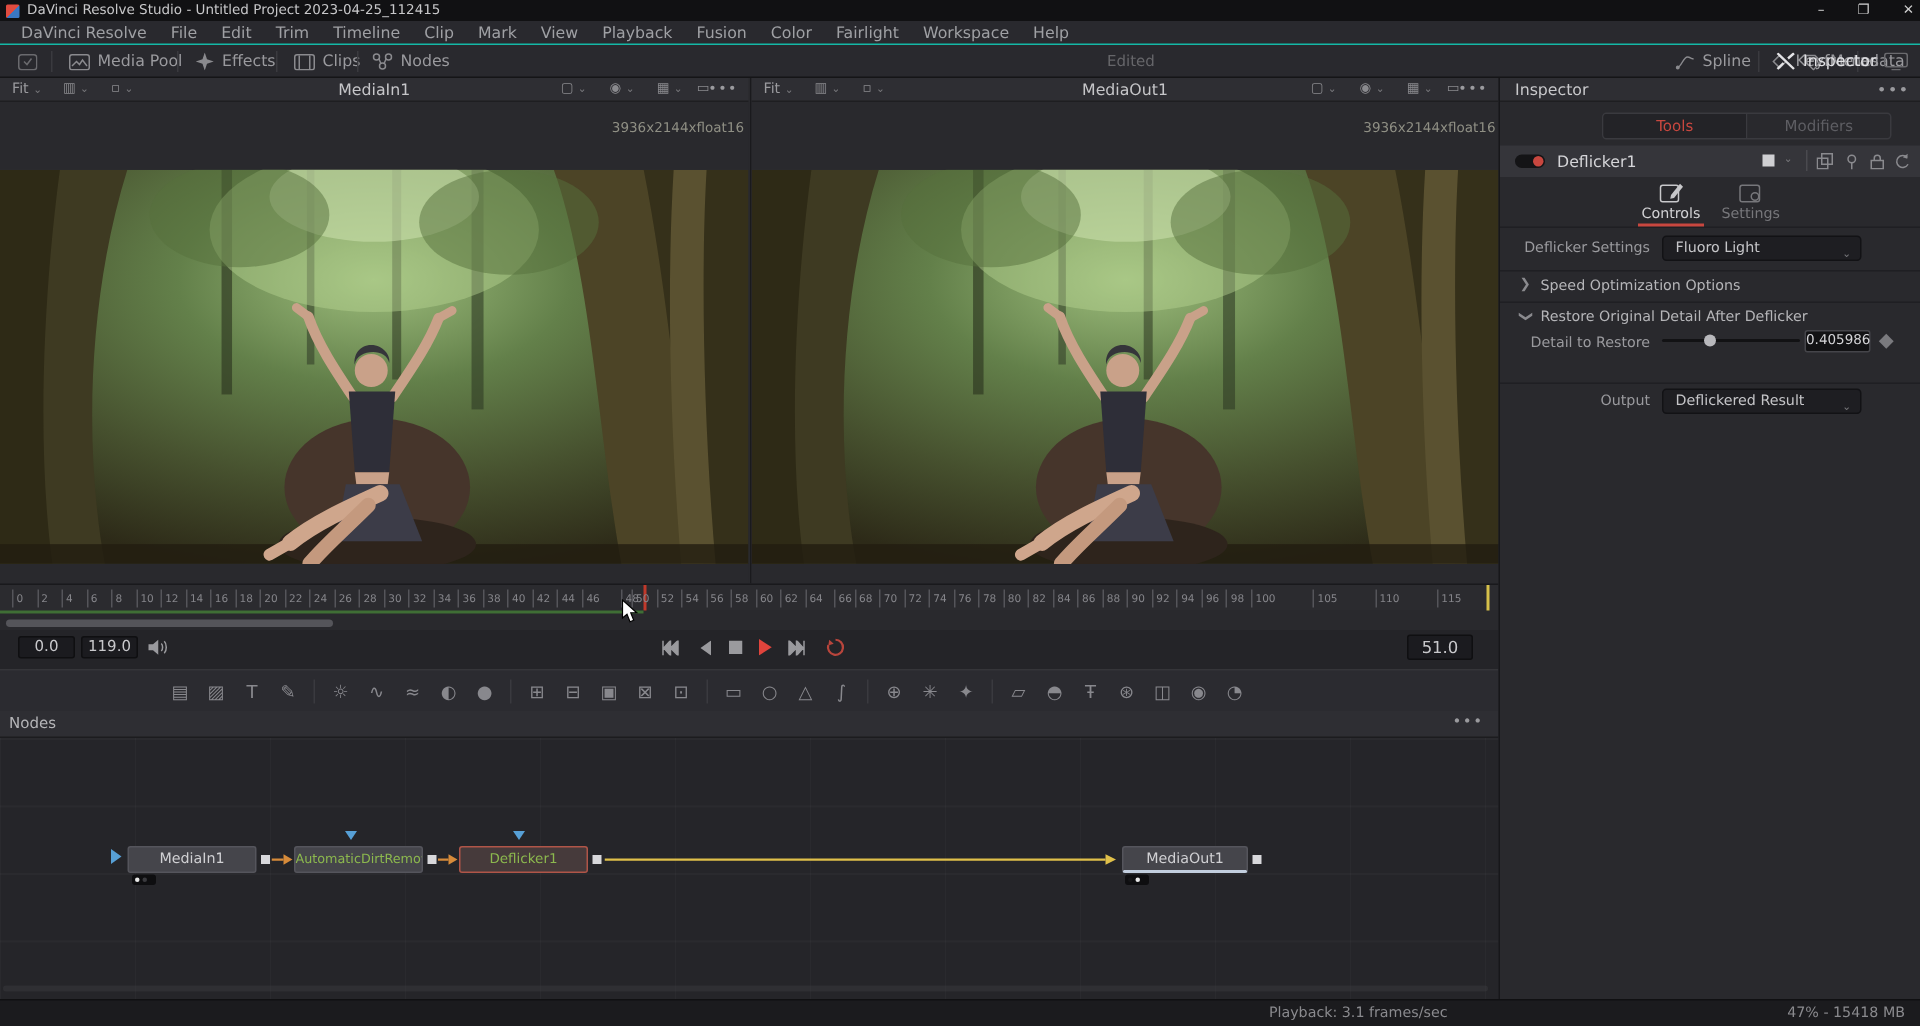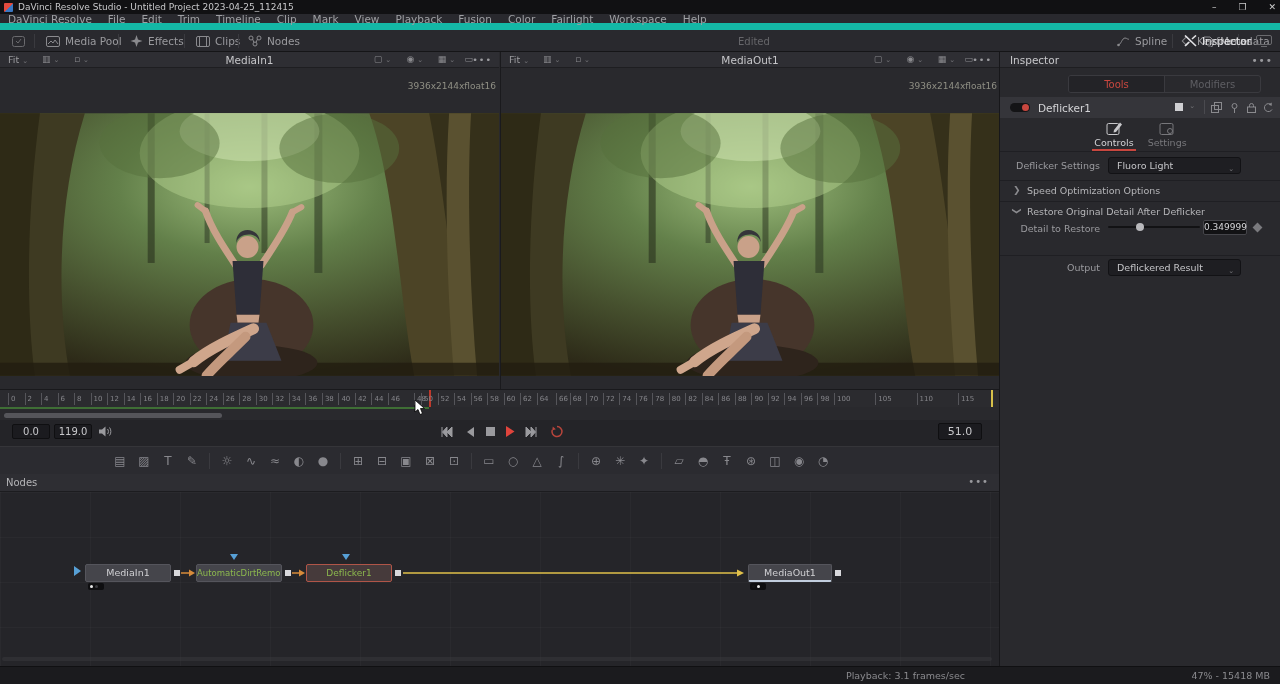--- a/index.html
+++ b/index.html
@@ -9,21 +9,21 @@
        -webkit-font-smoothing:antialiased;}
   .abs{position:absolute;}
   
   .titlebar{left:0;top:0;width:1280px;height:14px;background:#111113;display:flex;align-items:center;
             font-size:9px;color:#c8c8ca;}
   .appicon{width:9px;height:9px;margin:0 5px 0 4px;background:linear-gradient(135deg,#e04b3f 50%,#3a77c2 50%);border-radius:1px;}
   .winbtns{position:absolute;right:4px;top:0;height:14px;display:flex;gap:22px;align-items:center;color:#cfcfcf;font-size:9px;}
   .winbtns span{cursor:default;}
   
   .menubar{left:0;top:14px;width:1280px;height:16px;background:#29292e;display:flex;align-items:center;
-           padding-left:0;font-size:10.5px;color:#9fa0a4;border-bottom:7px solid #14b8a6;}
+           padding-left:6px;font-size:10.5px;color:#9fa0a4;border-bottom:1px solid #14b8a6;}
   .menu-item{padding:0 8px;}
   
   .toolbar{left:0;top:30px;width:1280px;height:22px;background:#29292e;border-bottom:1px solid #151517;}
   .tbtn{position:absolute;top:0;height:22px;display:flex;align-items:center;gap:5px;font-size:10.5px;color:#9a9a9e;}
   .tbtn svg{display:block;}
   .tsep{position:absolute;top:4px;width:1px;height:14px;background:#3a3a3f;}
   .ptitle{position:absolute;top:0;height:22px;display:flex;align-items:center;font-size:11px;color:#d8d8db;font-weight:bold;}
   .pedited{position:absolute;top:0;height:22px;display:flex;align-items:center;font-size:10px;color:#66666a;}
   .tbtn.active{color:#e2e2e5;}
   
@@ -526,21 +526,21 @@
     <div class="isep" style="top:149px"></div>
     <div class="section" style="top:152px">
       <span class="arrow" style="transform:rotate(90deg)">❯</span>
       <span class="stext">Restore Original Detail After Deflicker</span>
     </div>
     <div class="irow" style="top:166px">
       <span class="ilabel" style="top:5px">Detail to Restore</span>
       <span class="slider">
           <i style="left:28px"></i>
         </span>
-      <span class="valbox" style="top:2px">0.349999</span>
+      <span class="valbox" style="top:2px">0.405986</span>
       <span class="kfdiamond" style="top:6px"></span>
     </div>
     <div class="isep" style="top:203px"></div>
     <div class="irow" style="top:207px">
       <span class="ilabel">Output</span>
       <span class="dropdown">
         <span>Deflickered Result</span>
         <span class="chev">⌄</span>
       </span>
     </div>

